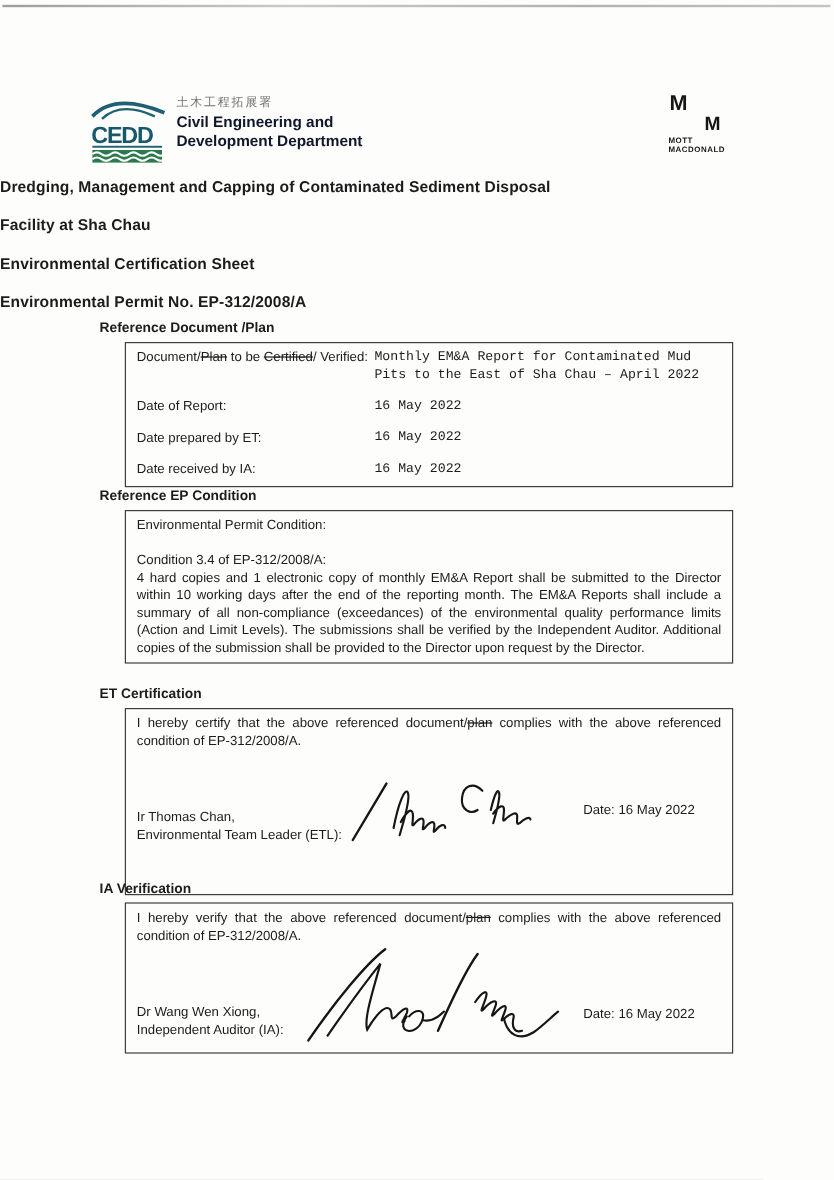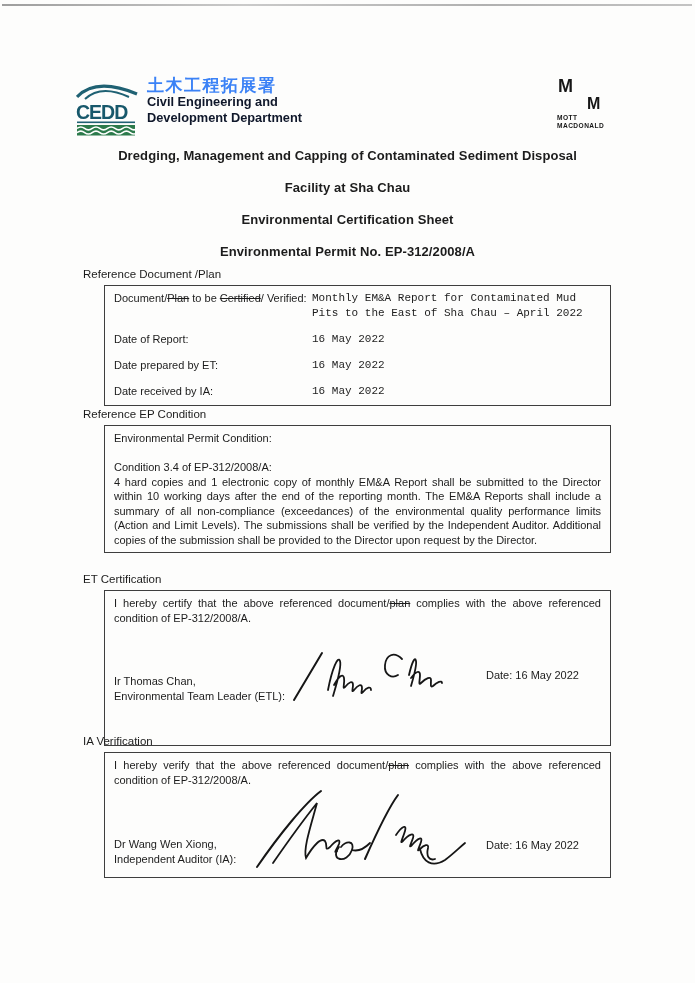--- a/index.html
+++ b/index.html
@@ -10,36 +10,36 @@
   }
   .scan-line {
     position:absolute; top:4px; left:2px; right:3px; height:1.5px;
     background:linear-gradient(90deg,#7e7e7e,#b8b8b8 35%,#979797 70%,#b0b0b0);
     opacity:.75;
   }
   
   .cedd-logo { position:absolute; left:76px; top:76px; display:flex; align-items:flex-start; }
   .cedd-icon { width:62px; height:60px; display:block; }
   .cedd-text { margin-left:9px; padding-top:1px; }
-  .cedd-cn { font-size:17px; font-weight:bold; letter-spacing:1.5px; color:#3b82f6; line-height:17px; }
+  .cedd-cn { font-size:10px; font-weight:normal; letter-spacing:1.5px; color:#737373; line-height:17px; }
   .cedd-en { font-size:12.8px; font-weight:bold; line-height:15.5px; color:#0f172a; }
 
   .mm-logo { position:absolute; left:556px; top:76px; width:92px; height:56px; }
   .mm-m1 { position:absolute; left:2px; top:0;  font-size:18px; font-weight:bold; color:#161616; }
   .mm-m2 { position:absolute; left:31px; top:19px; font-size:16px; font-weight:bold; color:#161616; }
   .mm-name { position:absolute; left:1px; top:38px; font-size:6.6px; font-weight:bold;
              letter-spacing:.45px; line-height:7.6px; color:#161616; }
 
   
-  .titles { position:absolute; left:0; top:148px; width:695px; text-align:center; }
+  .titles { position:absolute; left:0; top:148px; width:695px; text-align:left; }
   .title-line { font-size:13px; font-weight:bold; margin-bottom:17px; letter-spacing:.1px; }
 
   
   .sec { position:absolute; left:83px; width:528px; box-sizing:border-box; }
-  .sec-heading { font-size:11.5px; font-weight:normal; line-height:14px; margin-bottom:4px; }
+  .sec-heading { font-size:11.5px; font-weight:bold; line-height:14px; margin-bottom:4px; }
   .box {
     border:1.5px solid #3e3e3e; box-sizing:border-box;
     padding:5px 9px; font-size:11px; line-height:14.5px; background:transparent;margin-left:21px;
   }
   .strike { text-decoration:line-through; }
 
   
   .r-row { display:flex; margin-bottom:11.5px; }
   .r-row:last-child { margin-bottom:2px; }
   .r-label { width:198px; flex:none; }

